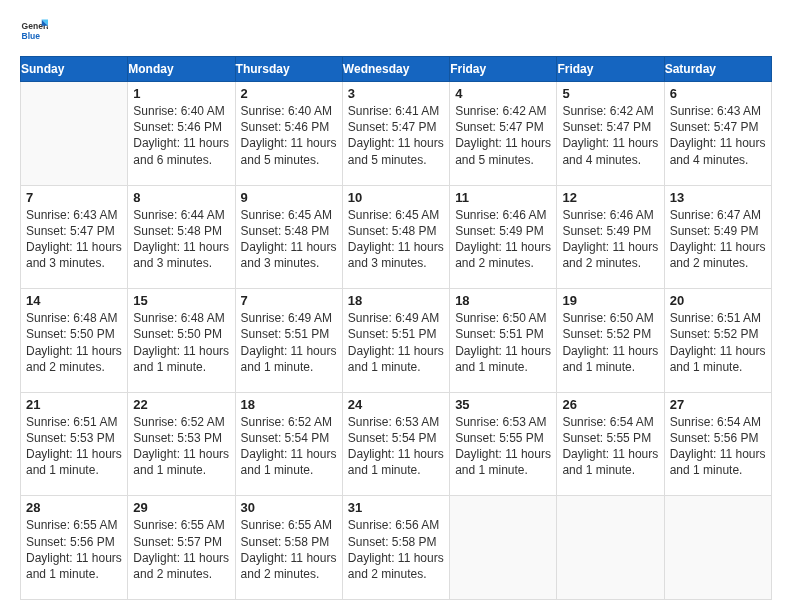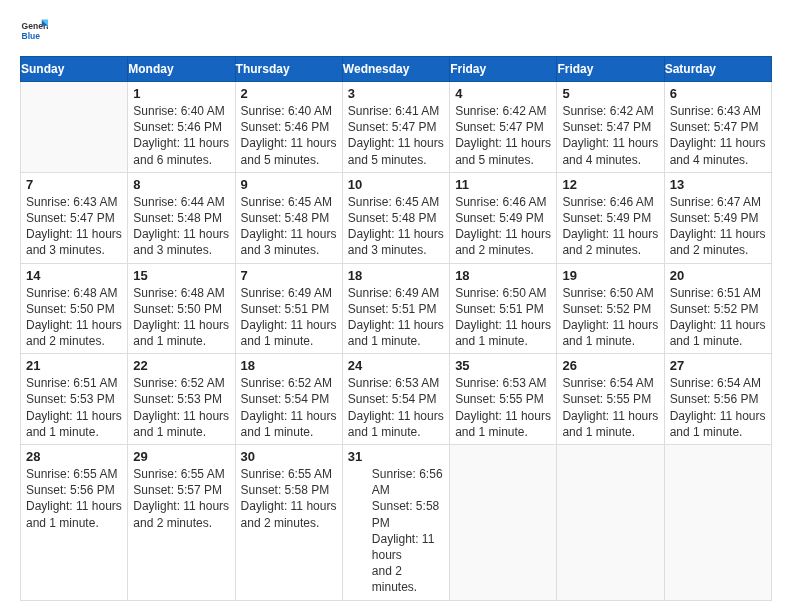--- a/index.html
+++ b/index.html
@@ -333,21 +333,21 @@
           </td>
           <td>
             <span class="day-num">30</span>
             <div class="day-info" style="white-space: pre-line;">Sunrise: 6:55 AM
 Sunset: 5:58 PM
 Daylight: 11 hours
 and 2 minutes.</div>
           </td>
           <td>
             <span class="day-num">31</span>
-            <div class="day-info" style="white-space: pre-line; margin-left: 24px;">Sunrise: 6:56 AM
+            <div class="day-info" style="white-space: pre-line;">Sunrise: 6:56 AM
 Sunset: 5:58 PM
 Daylight: 11 hours
 and 2 minutes.</div>
           </td>
           <td class="empty-cell"></td>
           <td class="empty-cell"></td>
           <td class="empty-cell"></td>
         </tr>
       </tbody>
   </table>

